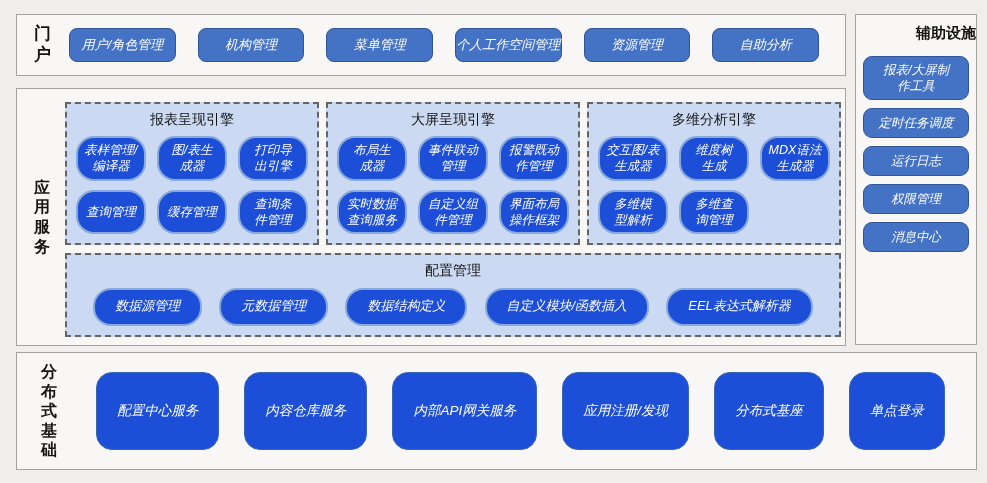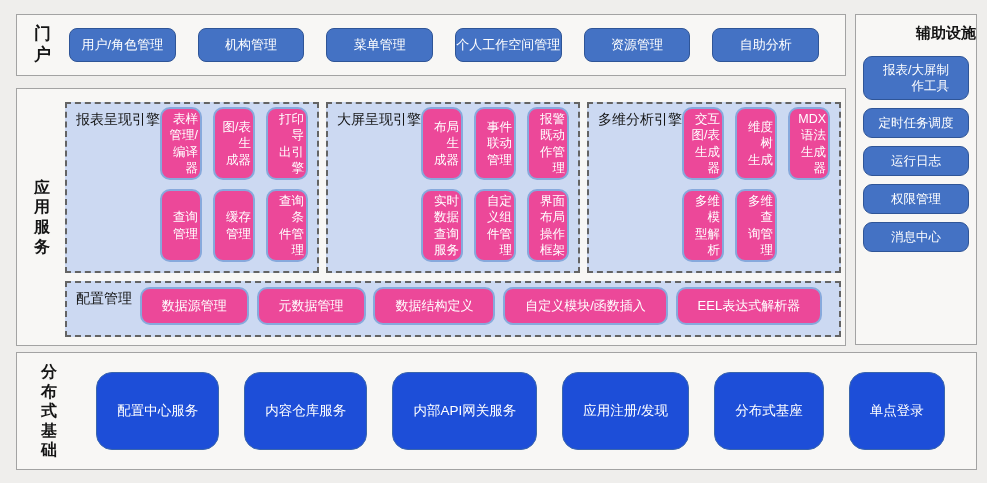--- a/index.html
+++ b/index.html
@@ -23,41 +23,41 @@
   .vlabel {
     font-weight: bold; color:#141414; font-size:16px; line-height:1.22;
     word-break: break-all; text-align:right; flex-shrink:0;
   }
   .portal-label { width:20px; margin:0 18px 0 14px; font-size:17px; }
   .app-label    { width:20px; margin:0 15px 0 13px; align-self:center; }
   .dist-label   { width:20px; margin:0 14px 0 20px; }
 
   .btn {
     display:flex; align-items:center; justify-content:center;
-    text-align:right; color:#ffffff; white-space:pre-line;
+    text-align:center; color:#ffffff; white-space:pre-line;font-style:italic;
   }
   .btn-primary {
     background:#4472c4; border:1px solid #2f5597; border-radius:8px;
     min-height:34px; font-size:13px;
   }
 
   .portal-row { flex:1; display:flex; gap:22px; align-items:center; padding-right:26px; }
   .portal-row .btn { flex:1; white-space:nowrap; }
 
   .app-content { flex:1; display:flex; flex-direction:column; padding:13px 4px 8px 0; }
   .engines { display:flex; gap:7px; flex:1; }
   .panel {
     background:#ccd9f2; border:2px dashed #646464;
-    display:flex; flex-direction:row; padding:3px 9px 9px;
+    display:flex; flex-direction:column; padding:3px 9px 9px;
   }
   .engine-panel { flex:1; }
   .panel-title { text-align:center; font-size:14px; color:#141414; padding:4px 0 7px; }
   .panel-grid { display:grid; grid-template-columns:repeat(3,1fr); gap:9px 11px; flex:1; }
   .btn-panel {
-    background:#ec4899; border:2px solid #87a9dc; border-radius:10px;
+    background:#1d4ed8; border:2px solid #87a9dc; border-radius:18px;
     font-size:12.5px; line-height:1.3; padding:2px;
   }
   .config-panel { margin-top:8px; height:84px; }
   .config-row { flex:1; display:flex; justify-content:space-evenly; align-items:center; }
   .config-row .btn { min-height:38px; padding:0 20px; white-space:nowrap; font-size:13px; }
 
   .aux-title { text-align:right; font-weight:bold; font-size:15px; color:#141414; padding:9px 0 10px; }
   .aux-col { flex:1; display:flex; flex-direction:column; gap:8px; padding:3px 7px 12px; }
   .aux-col .btn { min-height:30px; border-radius:9px; font-size:12.5px; line-height:1.3; padding:2px; }
   .aux-col .btn:first-child { min-height:44px; }

